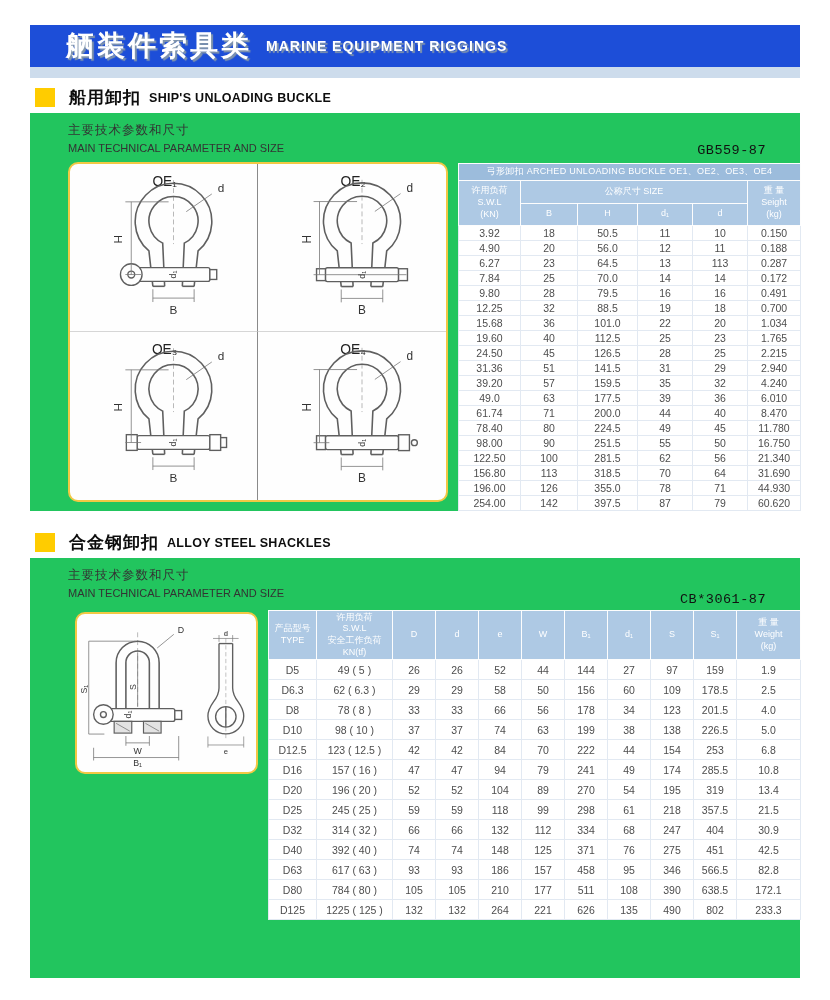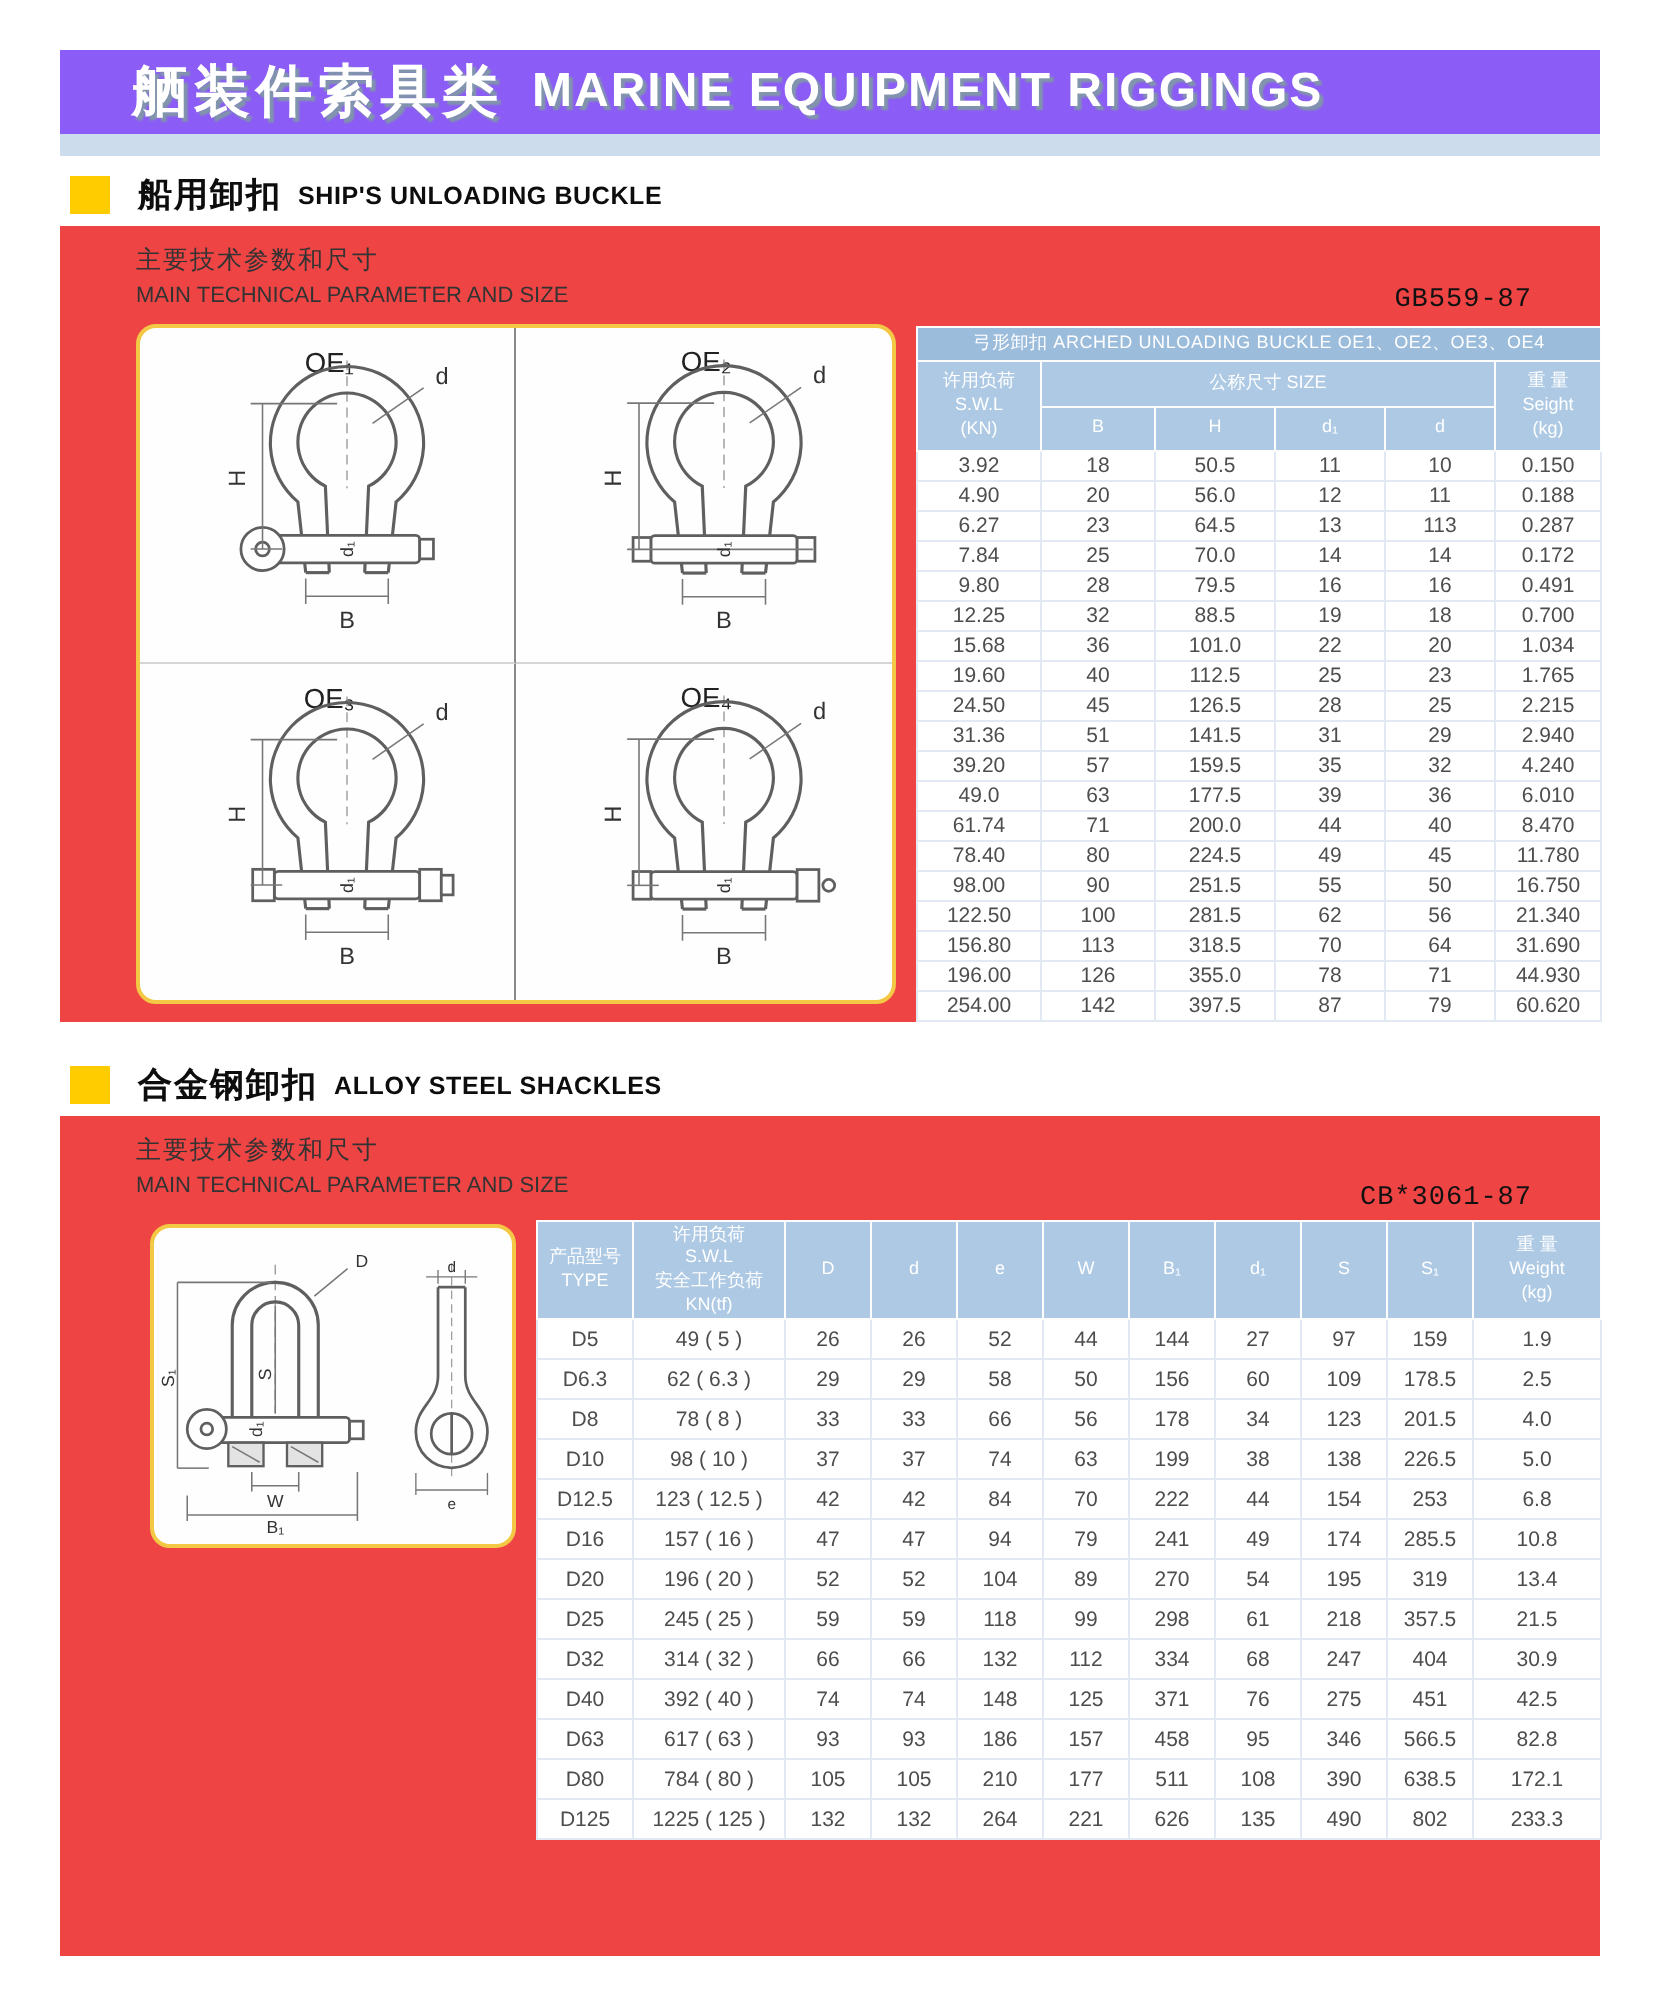--- a/index.html
+++ b/index.html
@@ -1,35 +1,35 @@
 <!DOCTYPE html>
 <html><head>
 <meta charset="utf-8">
 <style>
   html,body{margin:0;padding:0;background:#fff;}
   .page{position:relative;width:830px;height:1000px;background:#fff;
         font-family:"Liberation Sans","DejaVu Sans",sans-serif;overflow:hidden;}
 
   
-  .banner{position:absolute;left:30px;top:25px;width:770px;height:42px;background:#8b5cf6;
+  .banner{position:absolute;left:30px;top:25px;width:770px;height:42px;background:#1d4ed8;
           display:flex;align-items:center;padding-left:36px;box-sizing:border-box;}
   .banner-zh{font-size:28px;font-weight:bold;color:#fff;letter-spacing:3px;
              text-shadow:2px 2px 1px #8195ab;}
-  .banner-en{font-size:24px;font-weight:bold;color:#fff;margin-left:14px;letter-spacing:1px;
+  .banner-en{font-size:14px;font-weight:bold;color:#fff;margin-left:14px;letter-spacing:1px;
              text-shadow:2px 2px 1px #8195ab;}
   .banner-strip{position:absolute;left:30px;top:67px;width:770px;height:11px;background:#cddcec;}
 
   
   .sec-head{position:absolute;left:35px;display:flex;align-items:center;}
   .sq{width:20px;height:19px;background:#ffcc00;margin-right:14px;flex:none;}
   .sec-zh{font-size:17px;font-weight:bold;color:#0d0d0d;letter-spacing:1px;}
   .sec-en{font-size:12.5px;font-weight:bold;color:#0d0d0d;margin-left:8px;letter-spacing:.3px;}
 
   
-  .panel{position:absolute;left:30px;width:770px;background:#ef4444;}
+  .panel{position:absolute;left:30px;width:770px;background:#22c55e;}
   .param{position:absolute;left:38px;top:9px;color:#333;}
   .param .zh{font-size:12.5px;letter-spacing:1px;}
   .param .en{font-size:11px;margin-top:3px;}
   .standard{position:absolute;right:34px;font-size:13.5px;color:#111;letter-spacing:.5px;font-family:Liberation Mono, monospace;}
 
   
   .diagbox{position:absolute;background:#fefefe;border:2px solid #f2c844;border-radius:10px;box-sizing:border-box;}
   .quadgrid{display:flex;flex-wrap:wrap;width:100%;height:100%;}
   .quad{width:50%;height:50%;box-sizing:border-box;display:flex;align-items:center;justify-content:center;padding-left:20px;}
   .quad.qleft{border-right:1px solid #8a8a8a;}

